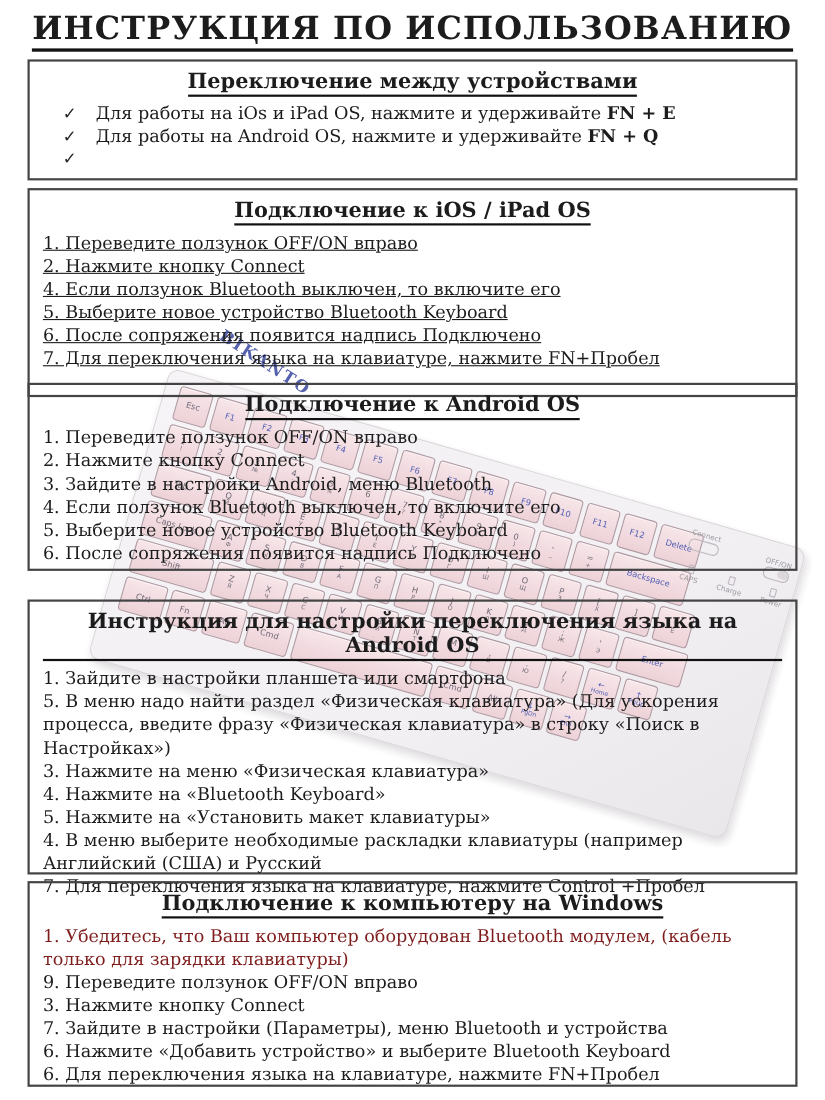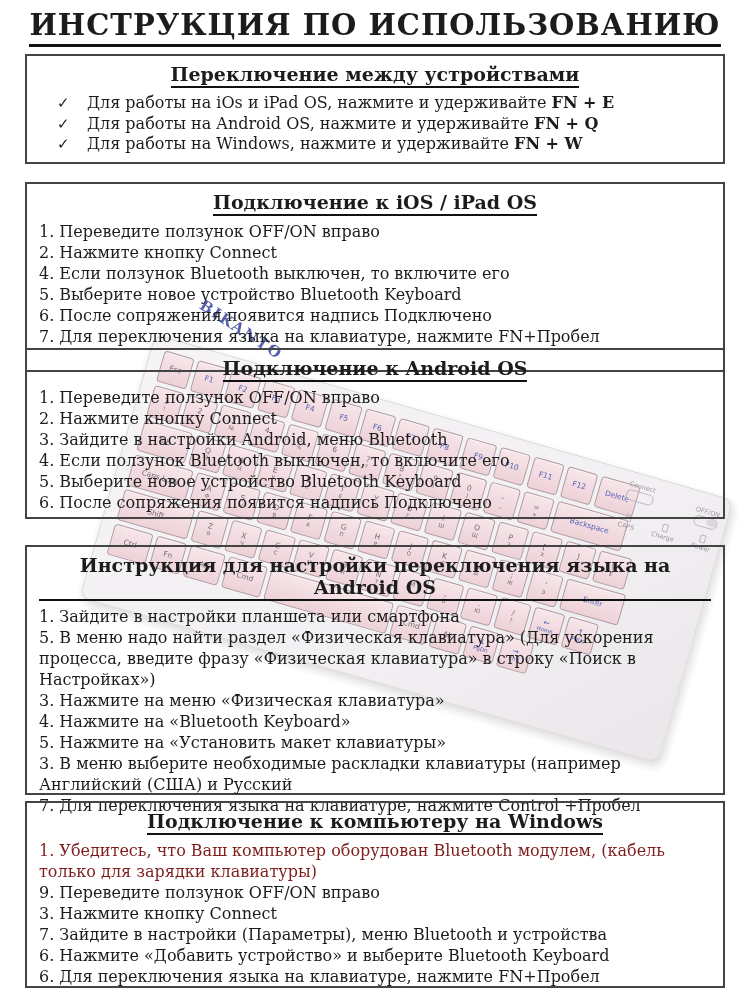--- a/index.html
+++ b/index.html
@@ -412,26 +412,25 @@
     <div class="check-item">
       <span class="check">✓</span>
       <span><span>Для работы на iOs и iPad OS, нажмите и удерживайте </span><b>FN + E</b></span>
     </div>
     <div class="check-item">
       <span class="check">✓</span>
       <span><span>Для работы на Android OS, нажмите и удерживайте </span><b>FN + Q</b></span>
     </div>
     <div class="check-item">
       <span class="check">✓</span>
-      <span><span>Для работы на Windows, нажмите и удерживайте </span><b>FN + W</b></span>
-    </div>
-  </div>
-</div>
-
-<div class="box" style="top:182px;height:181px;">
+    </div>
+  </div>
+</div>
+
+<div class="box" style="top:171px;height:181px;text-decoration:underline;">
   <div class="heading"><span>Подключение к iOS / iPad OS</span></div>
   <div class="numlist">
     <div>1. Переведите ползунок OFF/ON вправо</div>
     <div>2. Нажмите кнопку Connect</div>
     <div>4. Если ползунок Bluetooth выключен, то включите его</div>
     <div>5. Выберите новое устройство Bluetooth Keyboard</div>
     <div>6. После сопряжения появится надпись Подключено</div>
     <div>7. Для переключения языка на клавиатуре, нажмите FN+Пробел</div>
   </div>
 </div>
@@ -449,21 +448,21 @@
 </div>
 
 <div class="box" style="top:545px;height:241px;">
   <div class="heading"><span>Инструкция для настройки переключения языка на Android OS</span></div>
   <div class="numlist">
     <div>1. Зайдите в настройки планшета или смартфона</div>
     <div>5. В меню надо найти раздел «Физическая клавиатура» (Для ускорения процесса, введите фразу «Физическая клавиатура» в строку «Поиск в Настройках»)</div>
     <div>3. Нажмите на меню «Физическая клавиатура»</div>
     <div>4. Нажмите на «Bluetooth Keyboard»</div>
     <div>5. Нажмите на «Установить макет клавиатуры»</div>
-    <div>3. В меню выберите необходимые раскладки клавиатуры (например Английский (США) и Русский</div>
+    <div>4. В меню выберите необходимые раскладки клавиатуры (например Английский (США) и Русский</div>
     <div>7. Для переключения языка на клавиатуре, нажмите Control +Пробел</div>
   </div>
 </div>
 
 <div class="box" style="top:801px;height:178px;">
   <div class="heading"><span>Подключение к компьютеру на Windows</span></div>
   <div class="numlist">
     <div class="red">1. Убедитесь, что Ваш компьютер оборудован Bluetooth модулем, (кабель только для зарядки клавиатуры)</div>
     <div>9. Переведите ползунок OFF/ON вправо</div>
     <div>3. Нажмите кнопку Connect</div>

